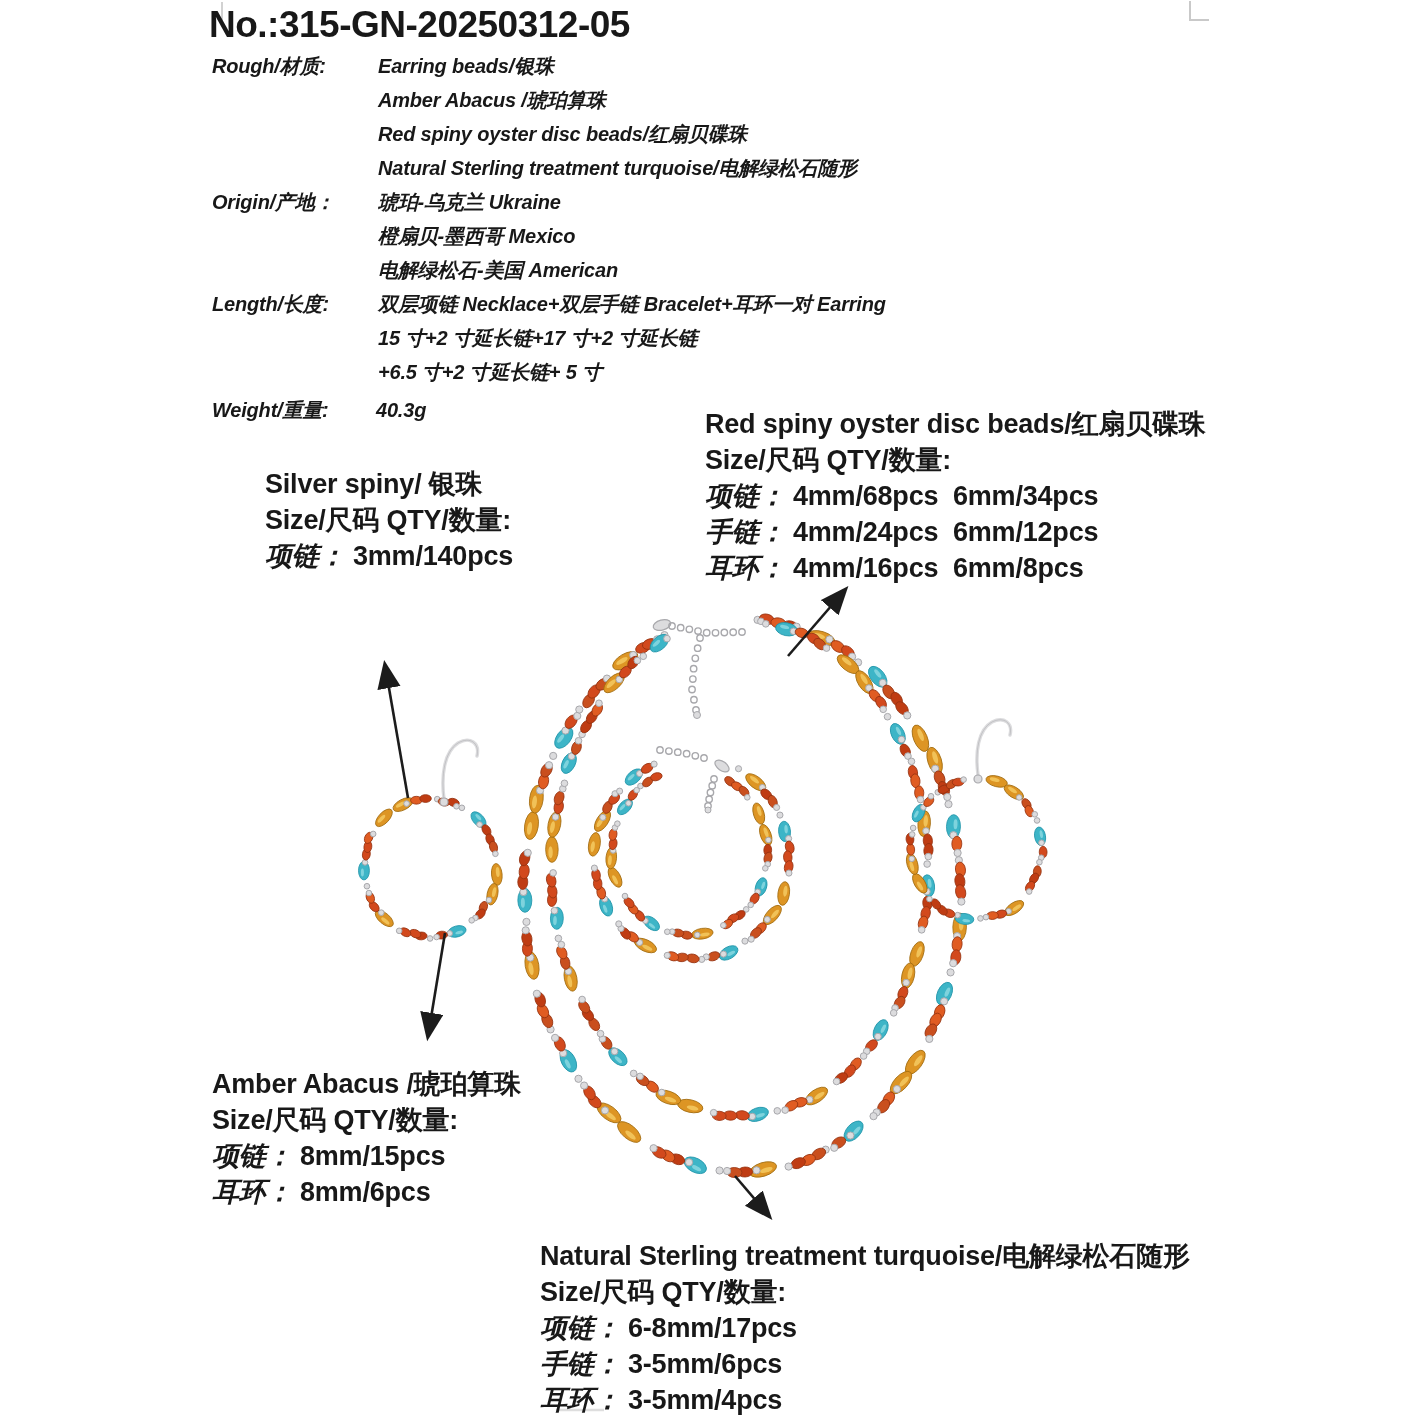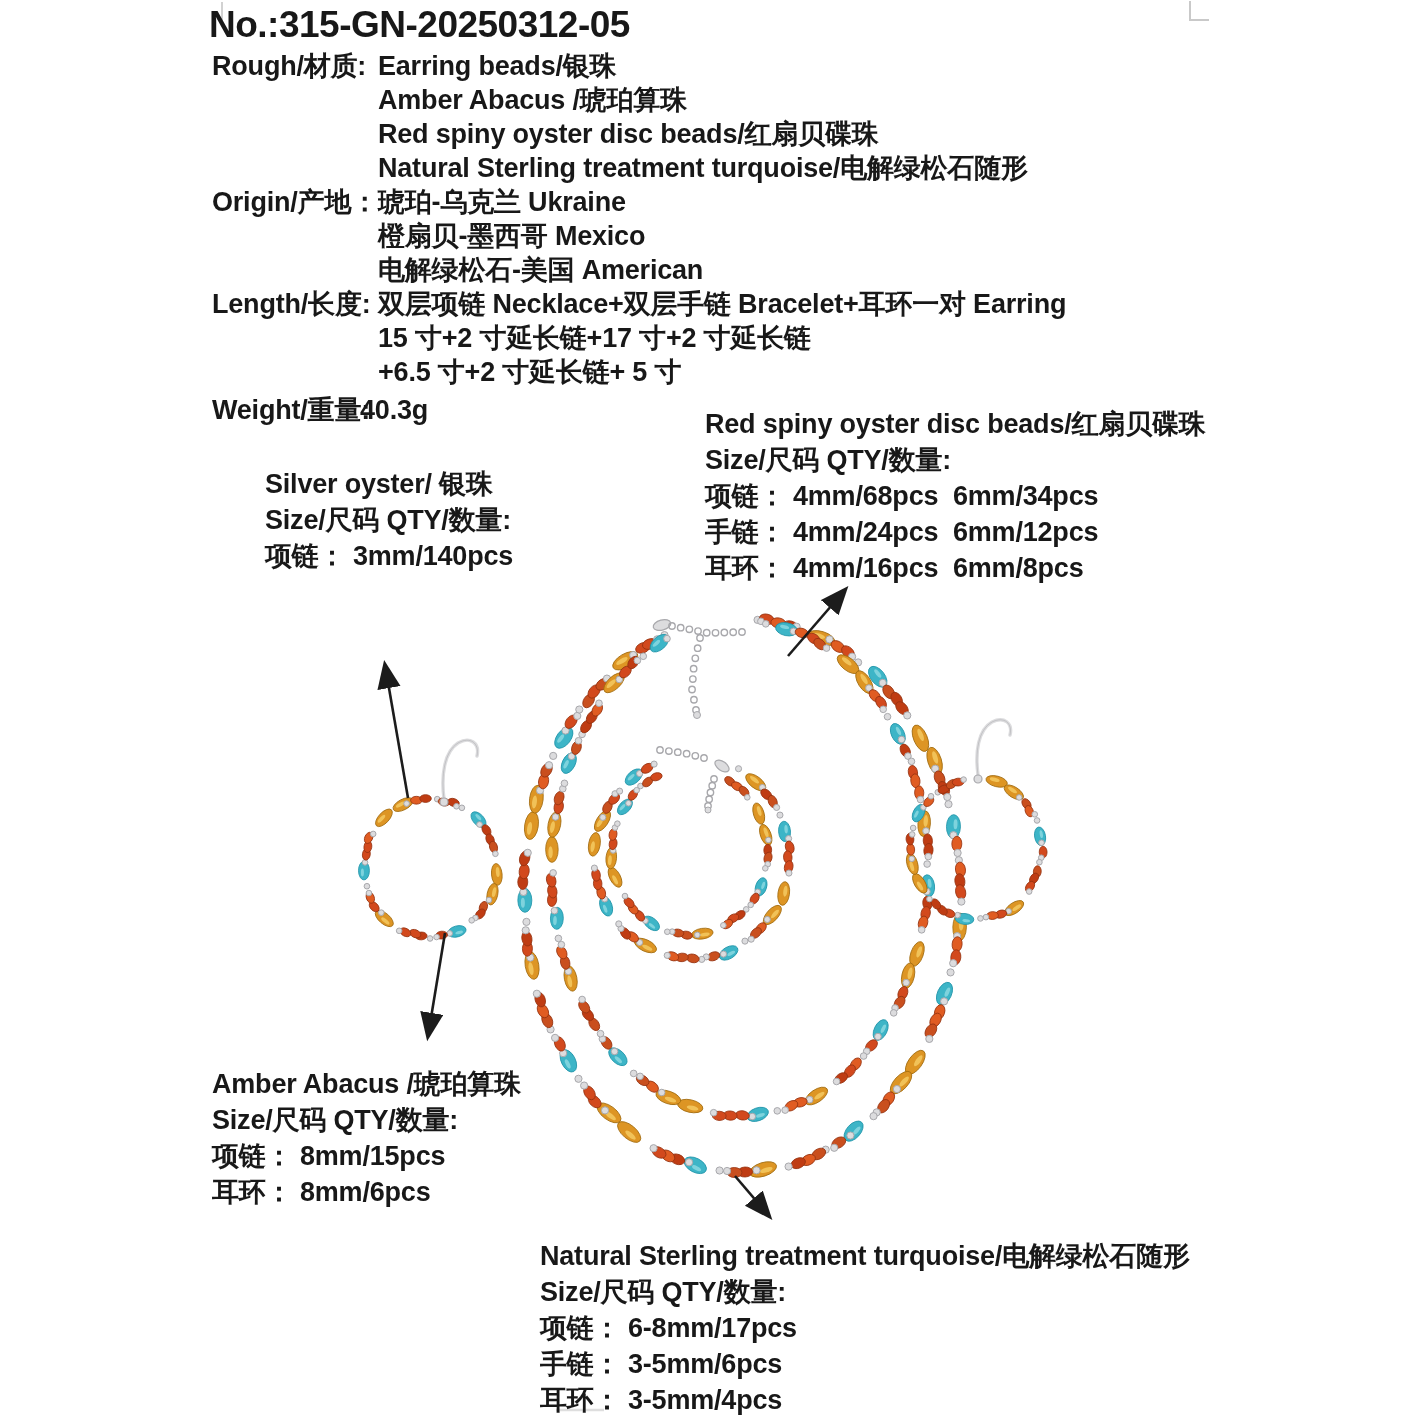--- a/index.html
+++ b/index.html
@@ -2,24 +2,24 @@
 <html><head>
 <meta charset="utf-8">
 <style>
   html,body{margin:0;padding:0;}
   body{
     width:1417px;height:1417px;position:relative;overflow:hidden;
     background:#ffffff;color:#181818;
     font-family:"Liberation Sans","DejaVu Sans",sans-serif;font-weight:bold;
   }
   .title{position:absolute;white-space:nowrap;font-size:37px;line-height:40px;letter-spacing:-0.5px;}
-  .line{position:absolute;white-space:nowrap;font-size:27px;line-height:34px;letter-spacing:-0.2px;}
+  .line{position:absolute;white-space:nowrap;font-size:20px;line-height:34px;letter-spacing:-0.2px;font-style:italic;}
   .spec{position:absolute;}
   .srow{height:36px;font-size:27px;white-space:nowrap;letter-spacing:-0.2px;}
-  .rl{display:inline-block;min-width:88px;}
+  .rl{display:inline-block;min-width:88px;font-style:italic;}
   .rv{display:inline-block;min-width:160px;}
   #jewel{position:absolute;left:0;top:0;}
 </style>
 </head>
 <body>
 
 <svg id="jewel" width="1417" height="1417" viewBox="0 0 1417 1417" xmlns="http://www.w3.org/2000/svg">
   <defs>
     <marker id="ah" markerWidth="12" markerHeight="10" refX="9" refY="4.5" orient="auto">
       <path d="M0,0 L11,4.5 L0,9 Z" fill="#1c1c1c"></path>
@@ -601,24 +601,24 @@
 <div class="line" style="left:378px;top:185px">琥珀-乌克兰 Ukraine</div>
 <div class="line" style="left:378px;top:219px">橙扇贝-墨西哥 Mexico</div>
 <div class="line" style="left:378px;top:253px">电解绿松石-美国 American</div>
 
 <div class="line" style="left:212px;top:287px">Length/长度:</div>
 <div class="line" style="left:378px;top:287px">双层项链 Necklace+双层手链 Bracelet+耳环一对 Earring</div>
 <div class="line" style="left:378px;top:321px">15 寸+2 寸延长链+17 寸+2 寸延长链</div>
 <div class="line" style="left:378px;top:355px">+6.5 寸+2 寸延长链+ 5 寸</div>
 
 <div class="line" style="left:212px;top:393px">Weight/重量:</div>
-<div class="line" style="left:360px;top:393px">40.3g</div>
+<div class="line" style="left:376px;top:393px">40.3g</div>
 
 <div class="spec" style="left:265px;top:466px">
-  <div class="srow">Silver oyster/ 银珠</div>
+  <div class="srow">Silver spiny/ 银珠</div>
   <div class="srow">Size/尺码 QTY/数量:</div>
   <div class="srow"><span class="rl">项链：</span><span class="rv">3mm/140pcs</span></div>
 </div>
 
 <div class="spec" style="left:705px;top:406px">
   <div class="srow">Red spiny oyster disc beads/红扇贝碟珠</div>
   <div class="srow">Size/尺码 QTY/数量:</div>
   <div class="srow"><span class="rl">项链：</span><span class="rv">4mm/68pcs</span><span>6mm/34pcs</span></div>
   <div class="srow"><span class="rl">手链：</span><span class="rv">4mm/24pcs</span><span>6mm/12pcs</span></div>
   <div class="srow"><span class="rl">耳环：</span><span class="rv">4mm/16pcs</span><span>6mm/8pcs</span></div>

